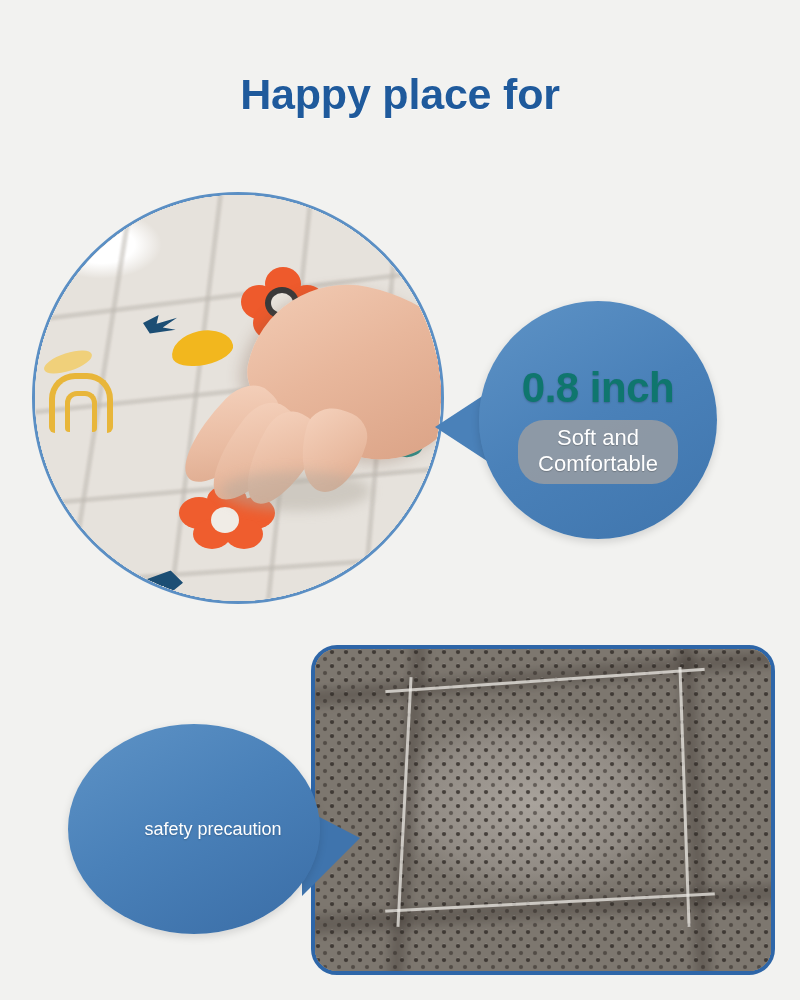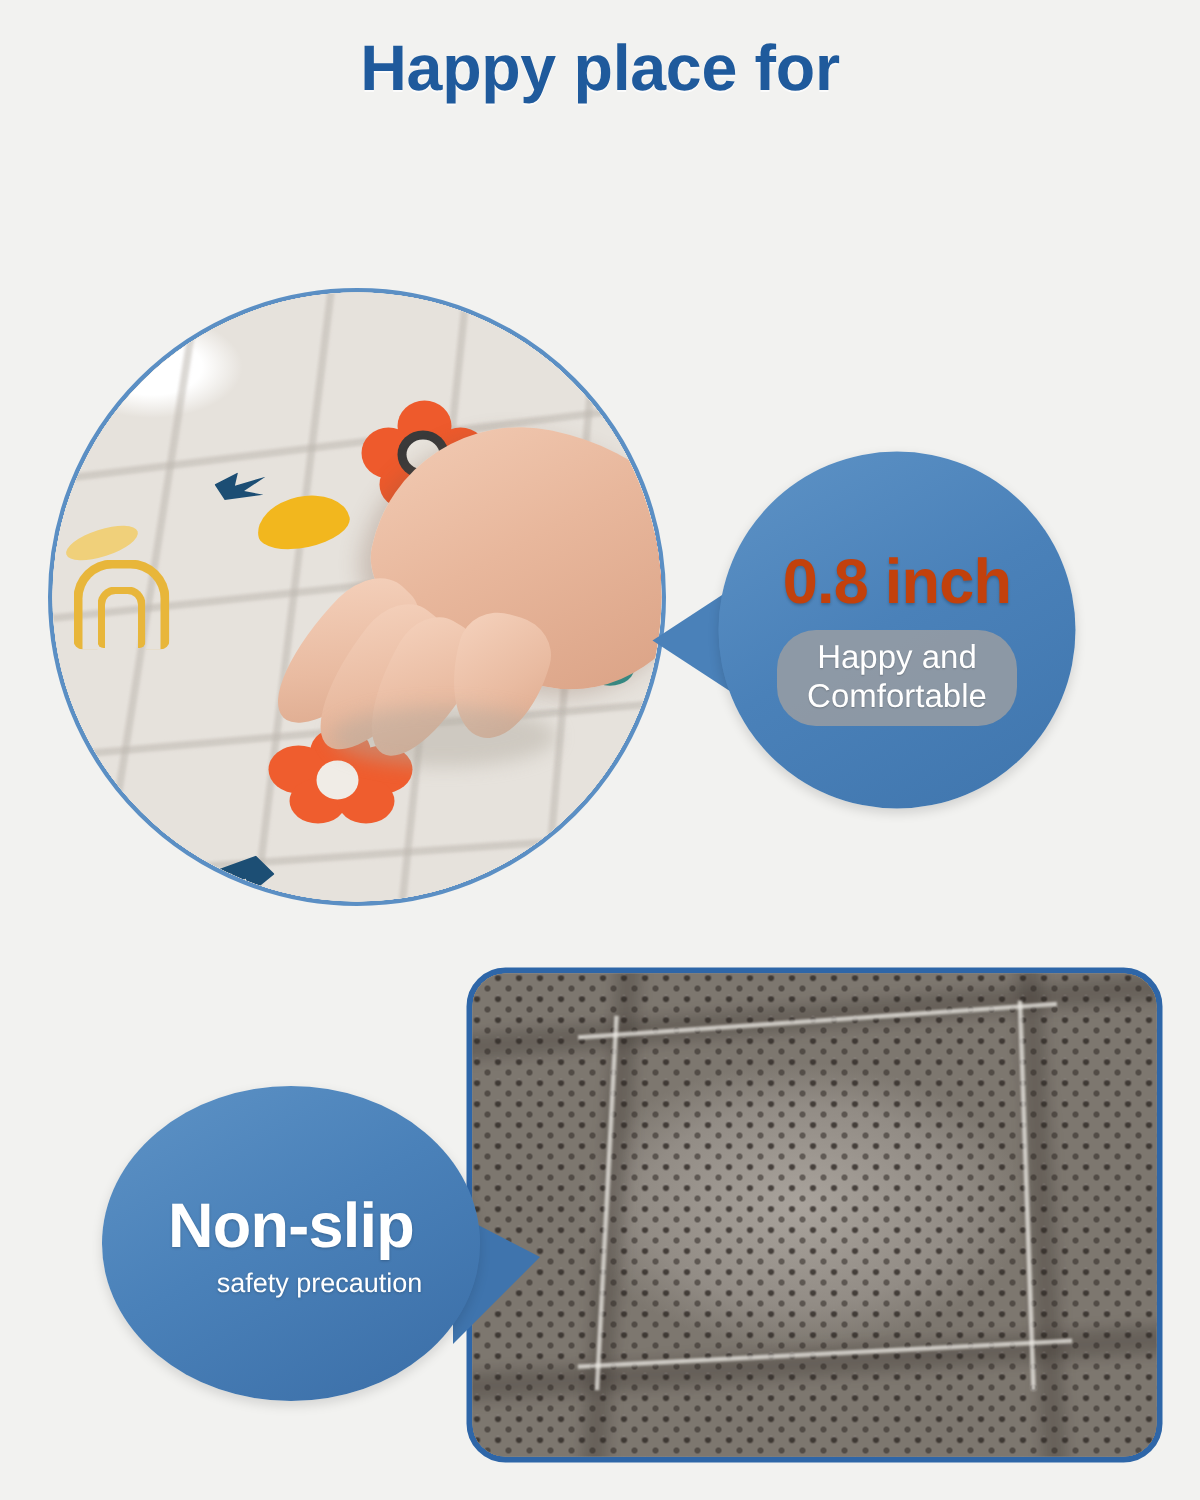--- a/index.html
+++ b/index.html
@@ -27,21 +27,21 @@
     text-align: center;
   }
   .title {
     font-size: 43px;
     font-weight: bold;
     color: #1f5a9c;
     line-height: 1.12;
     letter-spacing: -0.2px;
     text-shadow: 0 1px 0 rgba(255,255,255,0.7);
   }
-  .title-line { display: block; }
+  .title-line { display: block; margin-top: 48px; }
 
   .subtitle-pill {
     position: absolute;
     left: 153px;
     top: 140px;
     width: 494px;
     height: 30px;
     border-radius: 16px;
     background: linear-gradient(to bottom,
                 #6fa3d4 0%, #4d83bd 42%, #2f66a9 52%, #2b61a4 100%);
@@ -163,21 +163,21 @@
     display: flex;
     flex-direction: column;
     align-items: center;
     justify-content: center;
     padding-top: 8px;
     box-sizing: border-box;
   }
   .thickness-value {
     font-size: 42px;
     font-weight: bold;
-    color: #c2410c;
+    color: #0f766e;
     letter-spacing: -0.5px;
     text-shadow: 0 1px 2px rgba(0,0,0,0.22);
     margin-bottom: 8px;
   }
   .soft-pill {
     background: rgba(150,156,163,0.88);
     border-radius: 26px;
     padding: 5px 20px 7px 20px;
     text-align: center;
     line-height: 1.18;
@@ -371,21 +371,21 @@
       <div class="seam" style="left:186px; top:276px; width:150px; height:40px; background:rgba(178,170,160,0.45); border-radius:50%; filter:blur(6px);"></div>
     </div>
   </div>
 
   <div class="bubble-thickness">
     <div class="tail"></div>
     <div class="disc"></div>
     <div class="content">
       <div class="thickness-value">0.8 inch</div>
       <div class="soft-pill">
-        <span>Happy and</span>
+        <span>Soft and</span>
         <span>Comfortable</span>
       </div>
     </div>
   </div>
 
   <div class="photo-rect">
     <div class="grip-bg"></div>
 
     <div class="grip-shadow" style="left:-20px; top:20px; width:520px; height:16px; transform:rotate(-5deg);"></div>
     <div class="grip-shadow" style="left:-20px; top:250px; width:520px; height:18px; transform:rotate(-4deg);"></div>
@@ -398,18 +398,17 @@
     <div class="grip-seam" style="left:88px; top:28px; width:3px; height:250px; transform:rotate(3deg);"></div>
     <div class="grip-seam" style="left:368px; top:18px; width:3px; height:260px; transform:rotate(-2deg);"></div>
     <div class="grip-seam" style="left:70px; top:252px; width:330px; height:3px; transform:rotate(-3deg);"></div>
     <div class="grip-seam" style="left:70px; top:30px; width:320px; height:3px; transform:rotate(-4deg);"></div>
   </div>
 
   <div class="bubble-nonslip">
     <div class="tail"></div>
     <div class="disc"></div>
     <div class="content">
-      <div class="nonslip-title">Non-slip</div>
       <div class="nonslip-sub">safety precaution</div>
     </div>
   </div>
 
 </div>
 
 </body></html>

